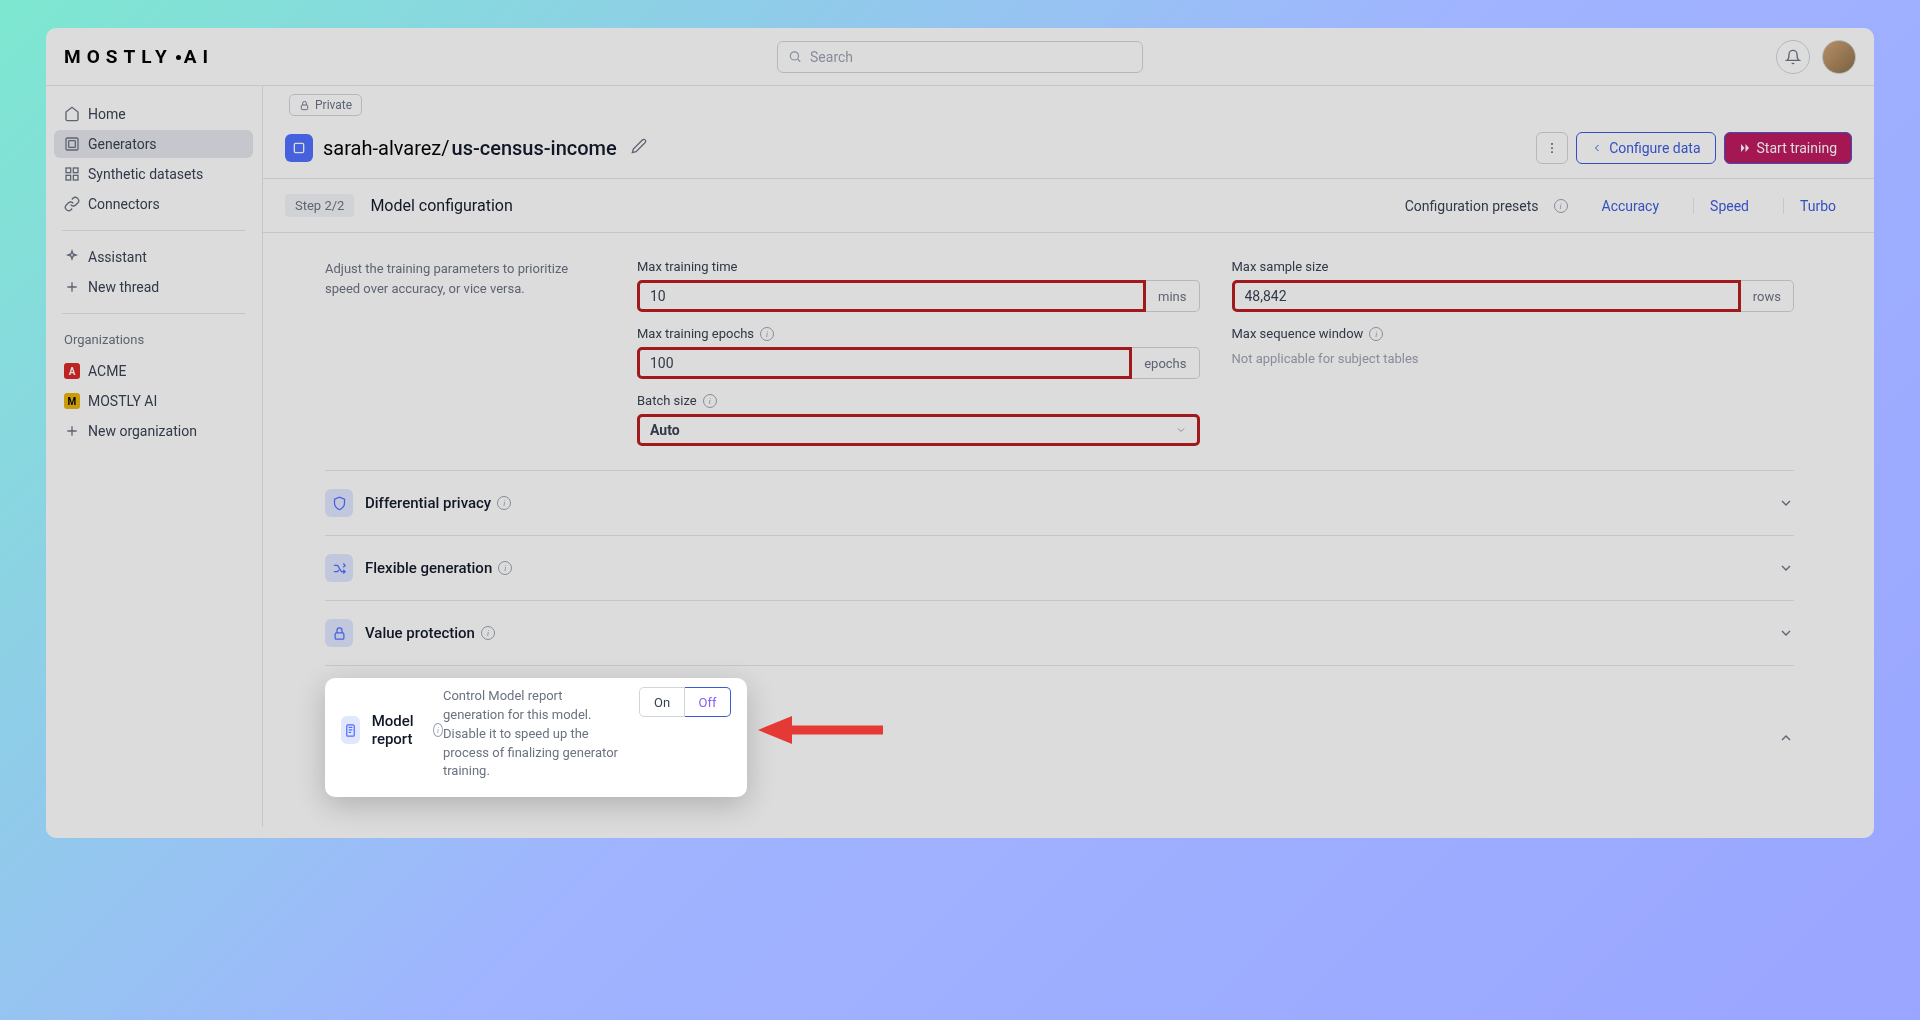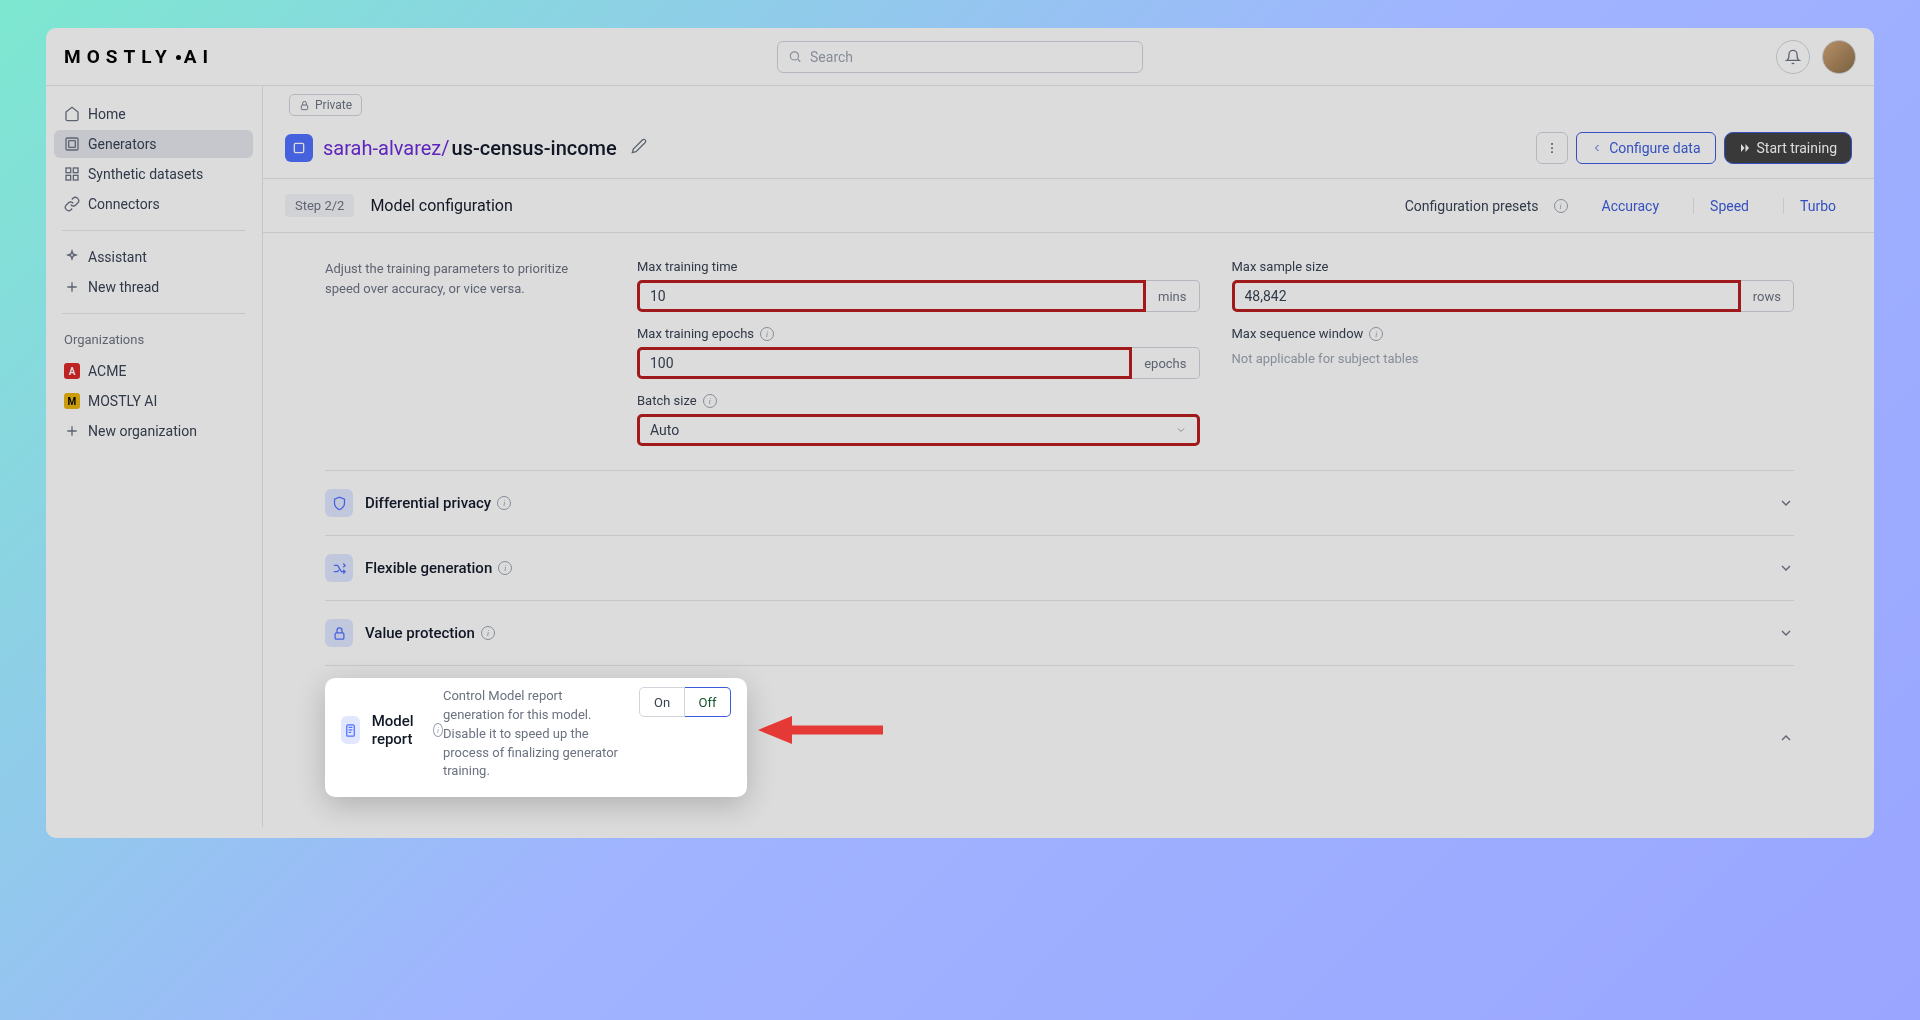--- a/index.html
+++ b/index.html
@@ -26,60 +26,60 @@
 .org-badge { width: 16px; height: 16px; border-radius: 3px; display: inline-flex; align-items: center; justify-content: center; font-size: 10px; font-weight: 700; color: #fff; }
 .org-a { background: #dc2626; }
 .org-m { background: #eab308; color: #000; }
 .main { flex: 1; border-left: 1px solid #e5e7eb; }
 .titlebar { padding: 10px 22px 10px; display: flex; align-items: center; gap: 10px; border-bottom: 1px solid #e5e7eb; }
 .private-tag { border: 1px solid #d1d5db; border-radius: 5px; padding: 3px 9px; font-size: 12px; color: #6b7280; display: flex; align-items: center; gap: 5px; margin-left: 4px; text-align: center; }
 .title-row { display: flex; align-items: center; gap: 10px; width: 100%; margin-top: 6px; }
 .title-icon { width: 28px; height: 28px; background: #4f6fff; border-radius: 6px; display: flex; align-items: center; justify-content: center; }
 .title-icon svg { color: #fff; }
 .breadcrumb { font-size: 20px; display: flex; align-items: center; gap: 2px; }
-.breadcrumb .owner { color: #6d28d9; font-weight: 400; }
+.breadcrumb .owner { color: #000000; font-weight: 400; }
 .breadcrumb .name { color: #111827; font-weight: 500; }
 .edit-ic { color: #6b7280; margin-left: 4px; cursor: pointer; }
 .title-actions { margin-left: auto; display: flex; gap: 8px; }
 .btn { height: 32px; border-radius: 6px; border: 1px solid #d1d5db; background: #fff; display: inline-flex; align-items: center; padding: 0 14px; font-size: 14px; gap: 6px; cursor: pointer; color: #374151; }
 .btn.icon-only { width: 32px; padding: 0; justify-content: center; }
 .btn.primary-outline { border-color: #3b5bdb; color: #3b5bdb; }
-.btn.primary { background: #404040; border-color: #3b5bdb; color: #fff; border-radius: 9px; }
+.btn.primary { background: #be185d; border-color: #3b5bdb; color: #fff; }
 .subbar { height: 54px; display: flex; align-items: center; padding: 0 22px; border-bottom: 1px solid #e5e7eb; gap: 16px; }
 .step-tag { background: #f3f4f6; border-radius: 4px; padding: 4px 10px; font-size: 13px; color: #6b7280; }
 .subbar-title { font-size: 16px; color: #111827; }
 .presets { margin-left: auto; display: flex; align-items: center; gap: 18px; font-size: 14px; }
 .presets-label { color: #374151; display: flex; align-items: center; gap: 15px; }
 .preset { color: #3b5bdb; padding: 0 16px; cursor: pointer; }
 .preset + .preset { border-left: 1px solid #e5e7eb; }
 .content { padding: 10px 80px 30px 62px; }
 .section-body { display: flex; gap: 40px; padding: 16px 0 24px; }
 .section-desc { width: 272px; font-size: 13px; color: #6b7280; line-height: 1.5; }
 .form-cols { flex: 1; display: grid; grid-template-columns: 1fr 1fr; column-gap: 32px; row-gap: 14px; }
 .field label { font-size: 13px; color: #374151; display: flex; align-items: center; gap: 6px; margin-bottom: 6px; }
 .input-group { display: flex; }
 .input-group input, .input-group .sel { flex: 1; height: 32px; border: 3px solid #b91c1c; border-radius: 5px 0 0 5px; padding: 0 10px; font-size: 14px; outline: none; background: #fff; color: #374151; }
 .input-group .suffix { border: 1px solid #d1d5db; border-left: none; border-radius: 0 5px 5px 0; padding: 0 12px; display: flex; align-items: center; font-size: 13px; color: #6b7280; background: #fff; }
-.sel { display: flex; align-items: center; justify-content: space-between; border-radius: 5px !important; cursor: pointer; }
+.sel { display: flex; align-items: center; justify-content: space-between; border-radius: 5px !important; cursor: pointer; font-weight: bold; }
 .na-text { font-size: 13px; color: #9ca3af; padding-top: 4px; }
 .divider { height: 1px; background: #e5e7eb; }
 .accordion { display: flex; align-items: center; padding: 18px 0; gap: 12px; cursor: pointer; }
 .acc-icon { width: 28px; height: 28px; background: #e0e7ff; border-radius: 6px; display: flex; align-items: center; justify-content: center; color: #4f6fff; }
 .acc-title { font-size: 15px; color: #111827; font-weight: 500; display: flex; align-items: center; gap: 6px; }
 .acc-chev { margin-left: auto; color: #6b7280; }
 .info-ic { width: 14px; height: 14px; border: 1px solid #9ca3af; border-radius: 50%; display: inline-flex; align-items: center; justify-content: center; font-size: 9px; color: #9ca3af; font-style: italic; font-family: serif; }
 .highlight-card { background: #fff; border-radius: 10px; box-shadow: 0 8px 30px rgba(0,0,0,0.20); padding: 1px 16px 16px; position: relative; z-index: 100; display: flex; flex-direction: row; }
 .hc-top { display: flex; align-items: center; gap: 12px; }
 .hc-body { display: flex; margin-top: 8px; gap: 16px; align-items: flex-start; }
 .hc-desc { font-size: 13px; color: #6b7280; line-height: 1.45; flex: 1; }
 .seg { display: flex; }
 .seg button { height: 30px; width: 46px; border: 1px solid #d1d5db; background: #fff; font-size: 13px; color: #374151; cursor: pointer; }
 .seg button:first-child { border-radius: 5px 0 0 5px; }
 .seg button:last-child { border-radius: 0 5px 5px 0; border-left: none; }
-.seg button.active { border-color: #3b5bdb; color: #14532d; }
+.seg button.active { border-color: #3b5bdb; color: #8b5cf6; }
 .arrow { position: absolute; z-index: 120; pointer-events: none; }
 .model-report-row { display: flex; align-items: flex-start; padding-top: 12px; }
 .mr-left { width: 422px; }
 .mr-chev { margin-left: auto; align-self: center; color: #6b7280; }
 </style>
 </head>
 <body>
 
 <div class="app-wrap">
   <div class="dim-overlay"></div>

